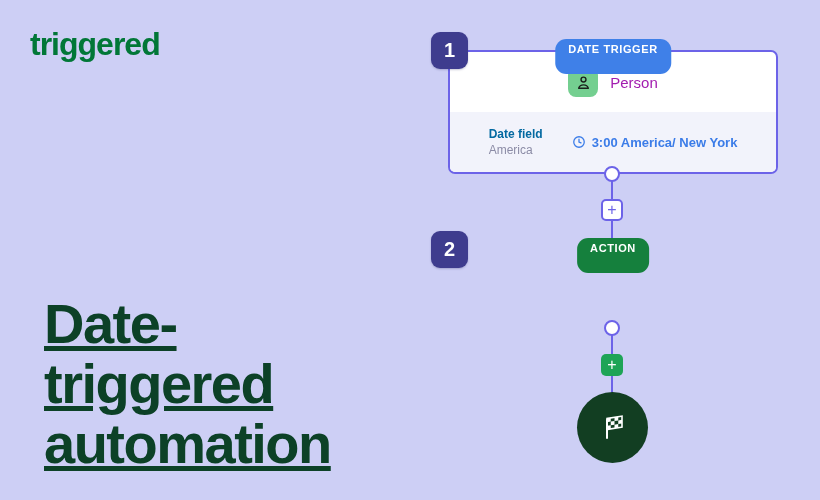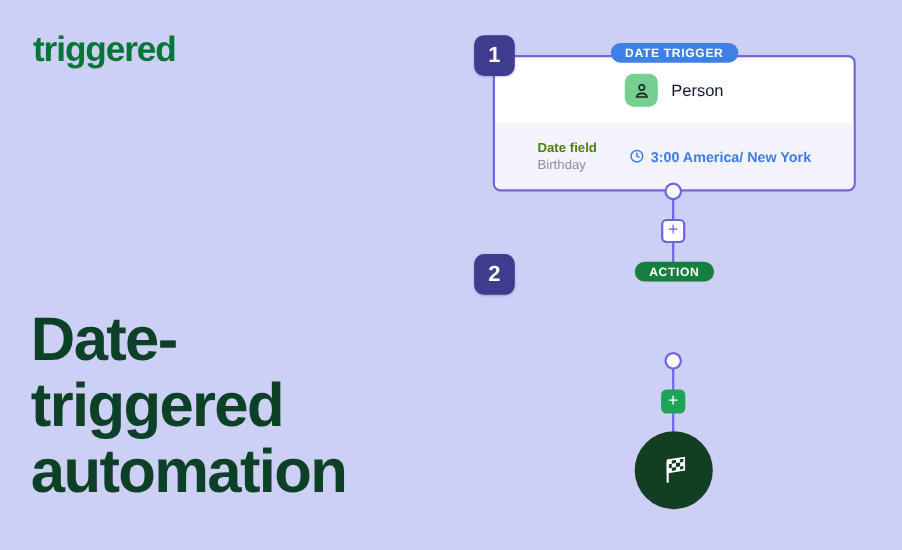--- a/index.html
+++ b/index.html
@@ -10,23 +10,23 @@
     overflow:hidden;
     font-family:"Liberation Sans","DejaVu Sans",sans-serif;
   }
   
   .logo{
     position:absolute;left:30px;top:26px;
     font-size:32px;font-weight:700;letter-spacing:-1px;
     color:#017737;
   }
   .headline{
-    position:absolute;left:28px;top:278px;margin:0;
+    position:absolute;left:28px;top:278px;margin:16px;
     font-size:56px;font-weight:700;line-height:60px;letter-spacing:-1.5px;
-    color:#0C4127;white-space:pre-line;
+    color:#0C4127;white-space:pre-line;text-decoration:underline;
   }
   
   .connector{position:absolute;width:2px;background:#6C63E8;z-index:1;}
   .line1{left:611px;top:174px;height:76px;}
   .line2{left:611px;top:328px;height:66px;}
   
   .card{
     position:absolute;box-sizing:border-box;
     background:#ffffff;border:2px solid #6C63E8;border-radius:7px;
     z-index:2;overflow:hidden;
@@ -38,37 +38,37 @@
   .card-bottom{
     height:60px;background:#F2F3FB;
     display:flex;align-items:center;justify-content:center;gap:29px;
   }
   .item-icon{
     width:30px;height:30px;border-radius:8px;
     display:flex;align-items:center;justify-content:center;flex:0 0 auto;
   }
   .icon-green{background:#74CF90;}
   .icon-lavender{background:#DAD8F8;}
-  .item-label{font-size:15px;color:#0f172a;}
-  .field-label{font-size:12px;font-weight:700;color:#4d7c0f;line-height:16px;}
+  .item-label{font-size:15px;color:#a21caf;}
+  .field-label{font-size:12px;font-weight:700;color:#0369a1;line-height:16px;}
   .field-value{font-size:12px;color:#8C8CA6;line-height:16px;}
   .schedule{display:flex;align-items:center;gap:6px;}
   .schedule-text{font-size:13px;font-weight:700;color:#3B7CE8;}
   
   .step-badge{
     position:absolute;width:37px;height:37px;border-radius:9px;
     background:#3E3C8E;color:#fff;font-size:20px;font-weight:700;
     display:flex;align-items:center;justify-content:center;z-index:3;
     box-shadow:0 1px 2px rgba(40,38,100,.25);
   }
   .badge1{left:431px;top:32px;}
   .badge2{left:431px;top:231px;}
   .pill{
     position:absolute;left:613px;transform:translateX(-50%);
-    height:18px;line-height:21px;padding:0 13px;border-radius:11px;
+    height:35px;line-height:21px;padding:0 13px;border-radius:11px;
     color:#fff;font-size:11px;font-weight:700;letter-spacing:.6px;
     z-index:3;white-space:nowrap;
   }
   .pill-blue{top:39px;background:#3F80E8;}
   .pill-green{top:238px;background:#15803d;}
   .node-circle{
     position:absolute;width:12px;height:12px;border-radius:50%;
     background:#fff;border:2px solid #6C63E8;z-index:3;
   }
   .c1{left:604px;top:166px;}
@@ -104,21 +104,21 @@
         <svg width="19" height="19" viewBox="0 0 24 24" fill="none" stroke="#1B211C" stroke-width="1.8" stroke-linejoin="round" stroke-linecap="round">
           <circle cx="12" cy="8.3" r="3.1"></circle>
           <path d="M5.9 19.2 a6.3 5.6 0 0 1 12.2 0 Z"></path>
         </svg>
       </span>
       <span class="item-label">Person</span>
     </div>
     <div class="card-bottom">
       <div class="field-col">
         <div class="field-label">Date field</div>
-        <div class="field-value">Birthday</div>
+        <div class="field-value">America</div>
       </div>
       <div class="schedule">
         <span style="display:flex;">
           <svg width="14" height="14" viewBox="0 0 24 24" fill="none" stroke="#3B7CE8" stroke-width="2.2" stroke-linecap="round">
             <circle cx="12" cy="12" r="9"></circle>
             <path d="M12 7.2 V12 L15.4 13.6"></path>
           </svg>
         </span>
         <span class="schedule-text">3:00 America/ New York</span>
       </div>

